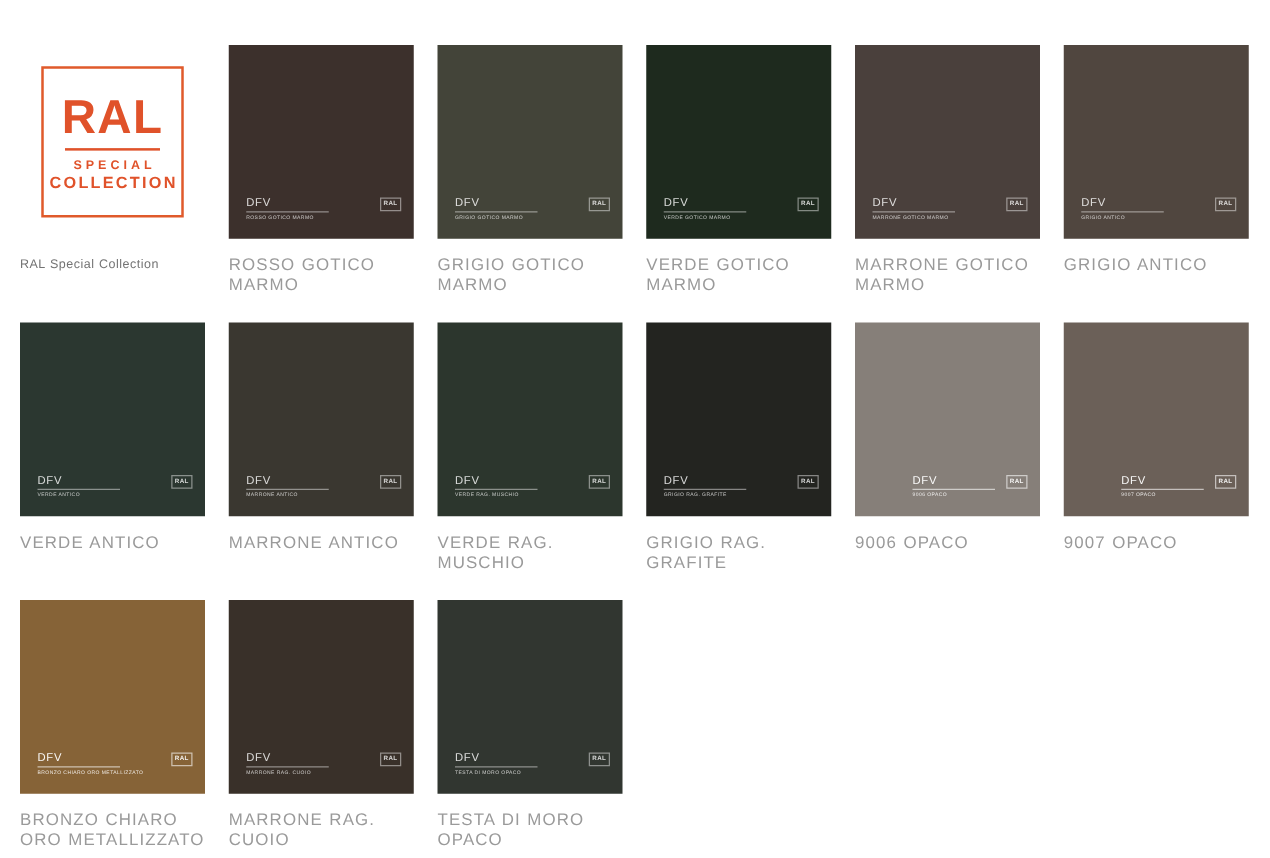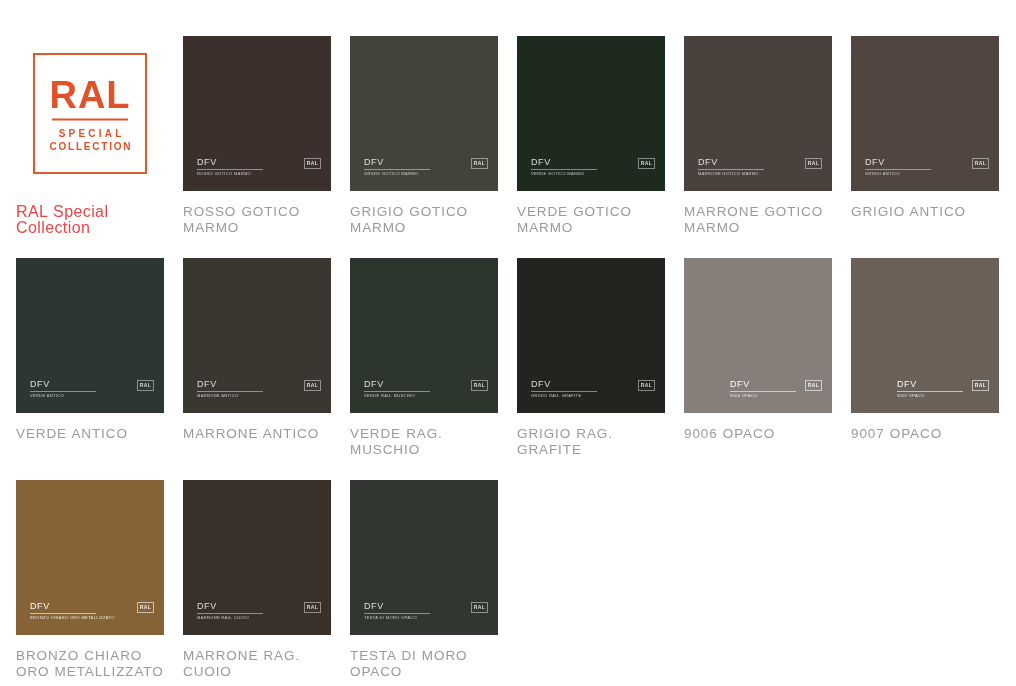--- a/index.html
+++ b/index.html
@@ -90,21 +90,21 @@
     display: block;
     color: #e0522a;
     font-family: "Liberation Sans", sans-serif;
     font-weight: bold;
     font-size: 10px;
     line-height: 13px;
     letter-spacing: 3.2px;
     text-indent: 3.2px;
   }
   .ral-sub2 {
-    font-size: 10px;
+    font-size: 13px;
     letter-spacing: 1.8px;
     text-indent: 1.8px;
   }
 
   
   .brand {
     position: absolute;
     bottom: 11px;
     left: 14px;
     right: 10px;
@@ -174,22 +174,22 @@
     font-size: 13.5px;
     line-height: 16px;
     letter-spacing: 0.9px;
     text-transform: uppercase;
     word-spacing: 0.5px;
   }
 
   .caption.normalcase {
     text-transform: none;
     letter-spacing: 0.4px;
-    font-size: 16px;
-    color: #ef4444;
+    font-size: 10px;
+    color: #737373;
   }
 </style>
 </head>
 <body>
 
 <div id="grid">
   <div class="grid-inner">
 
     <div class="tile">
       <div class="swatch logo-tile">

